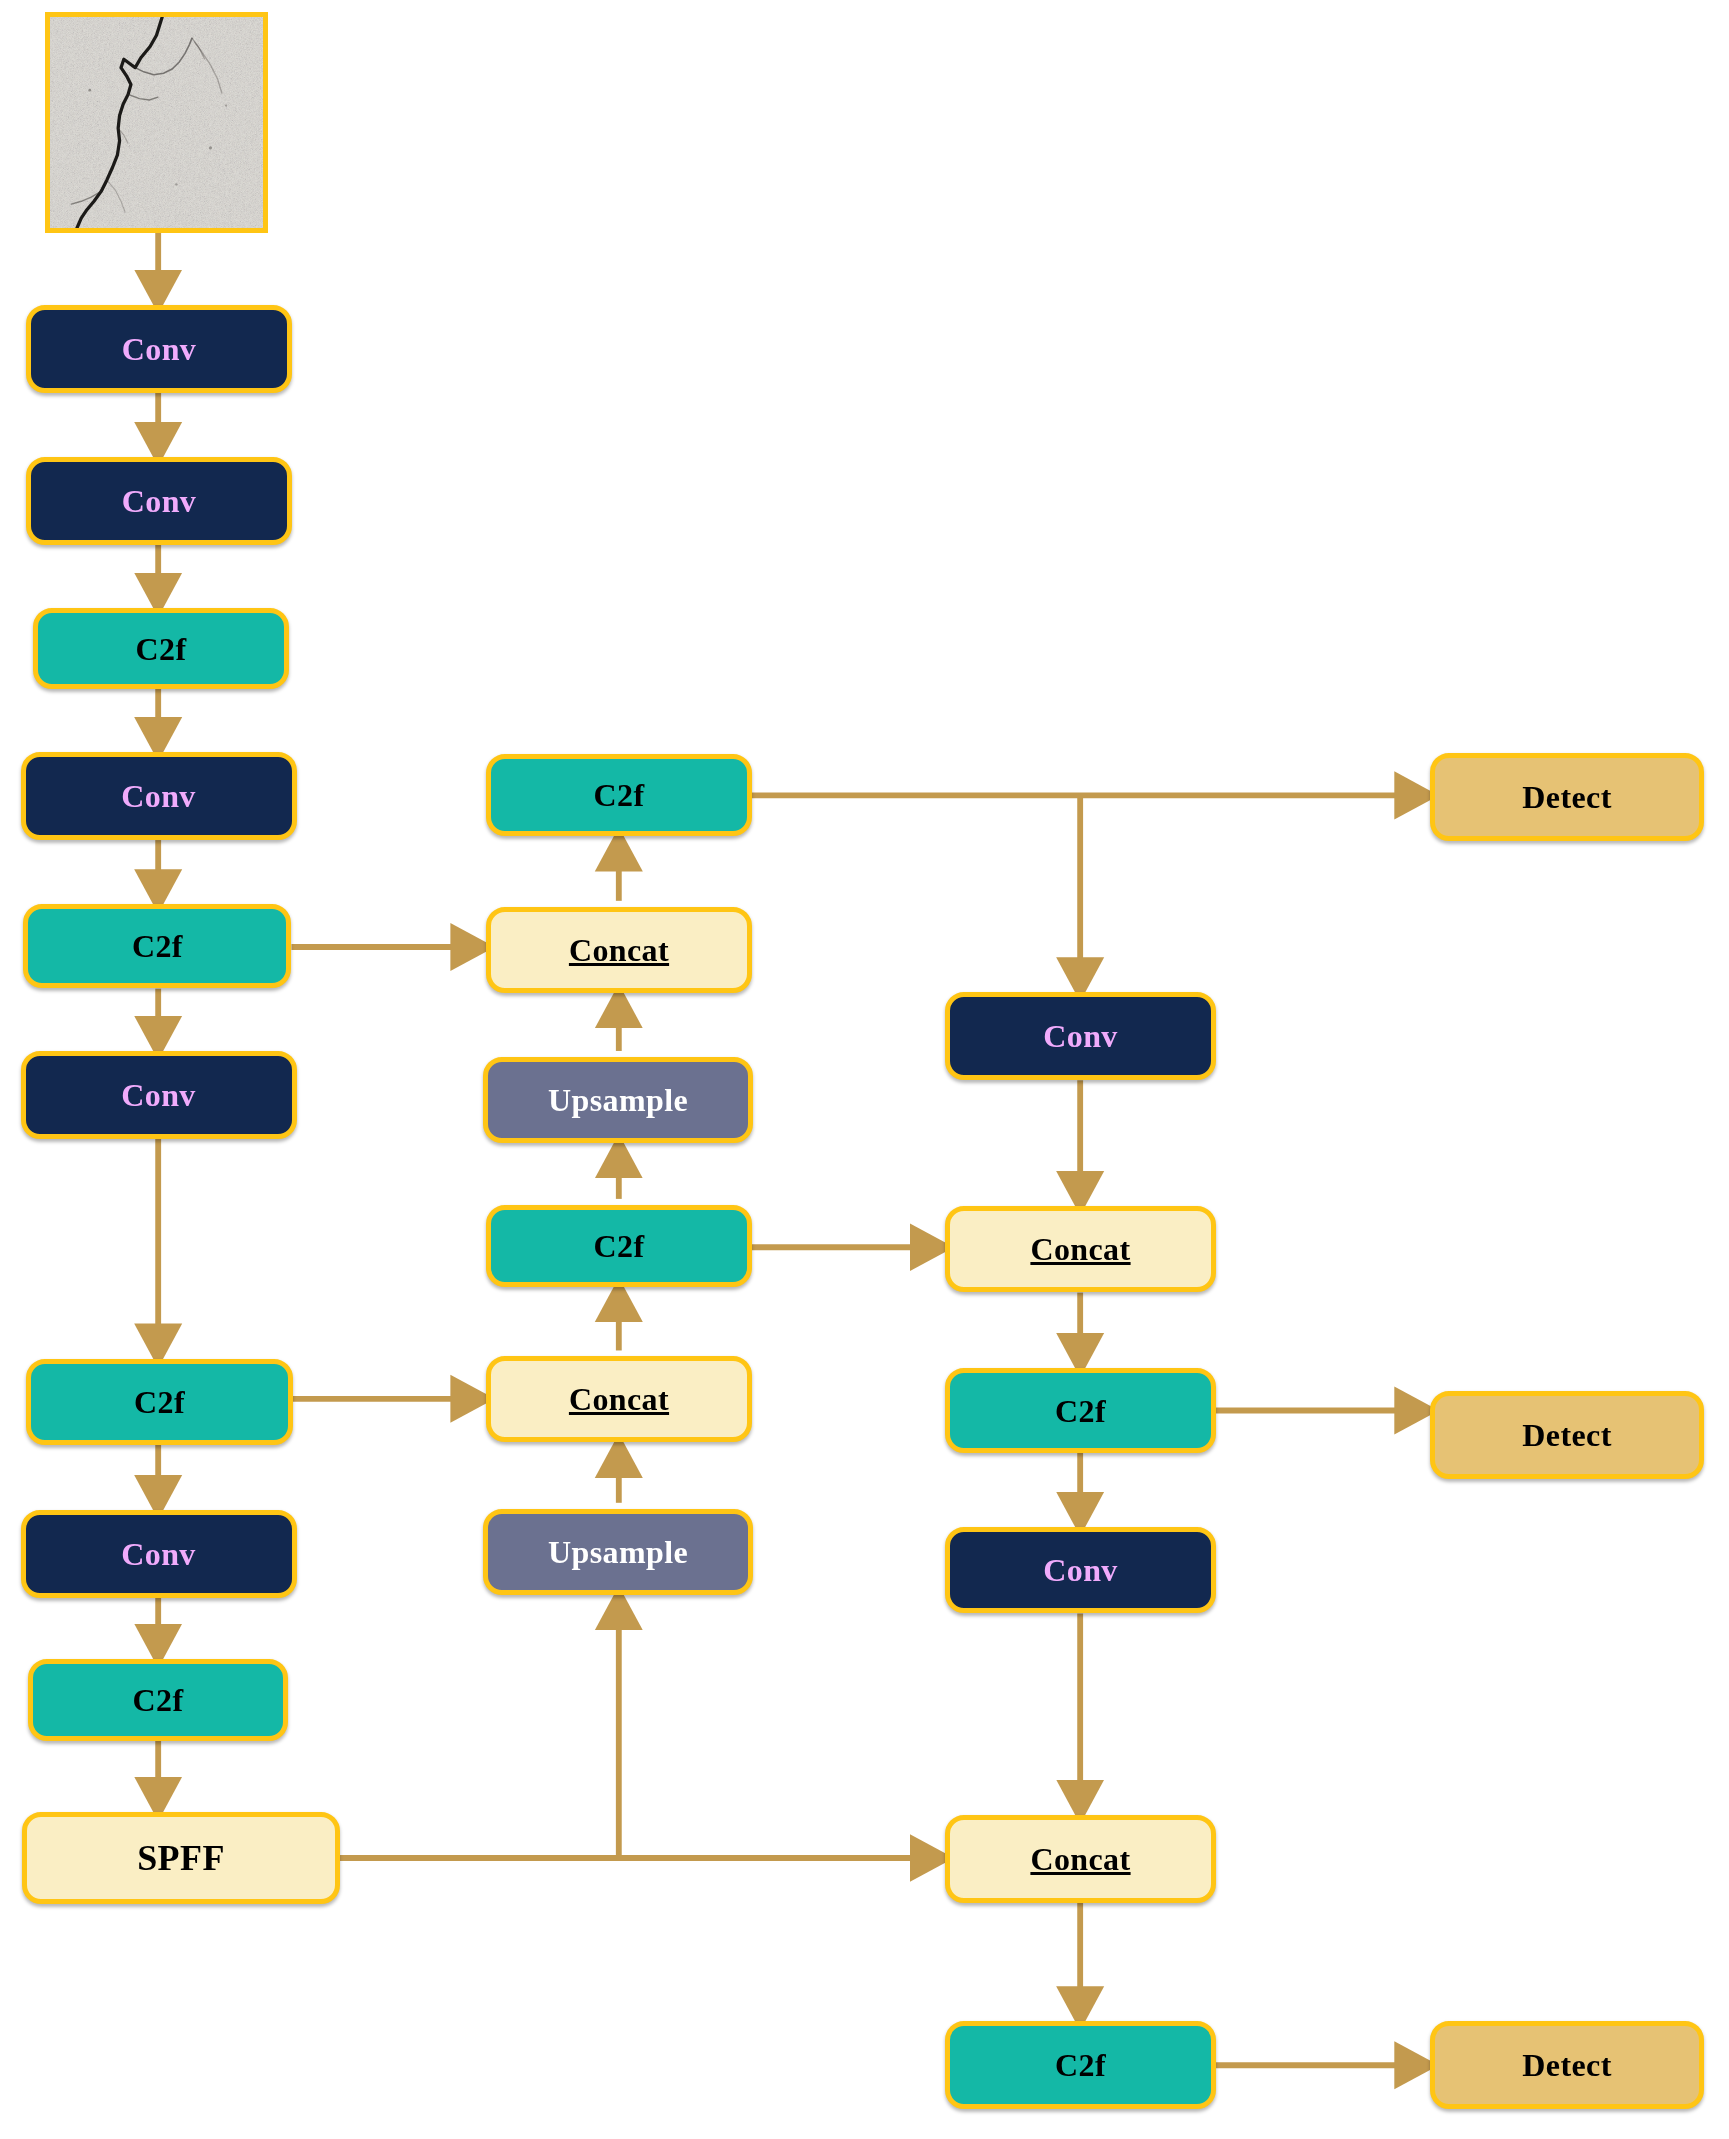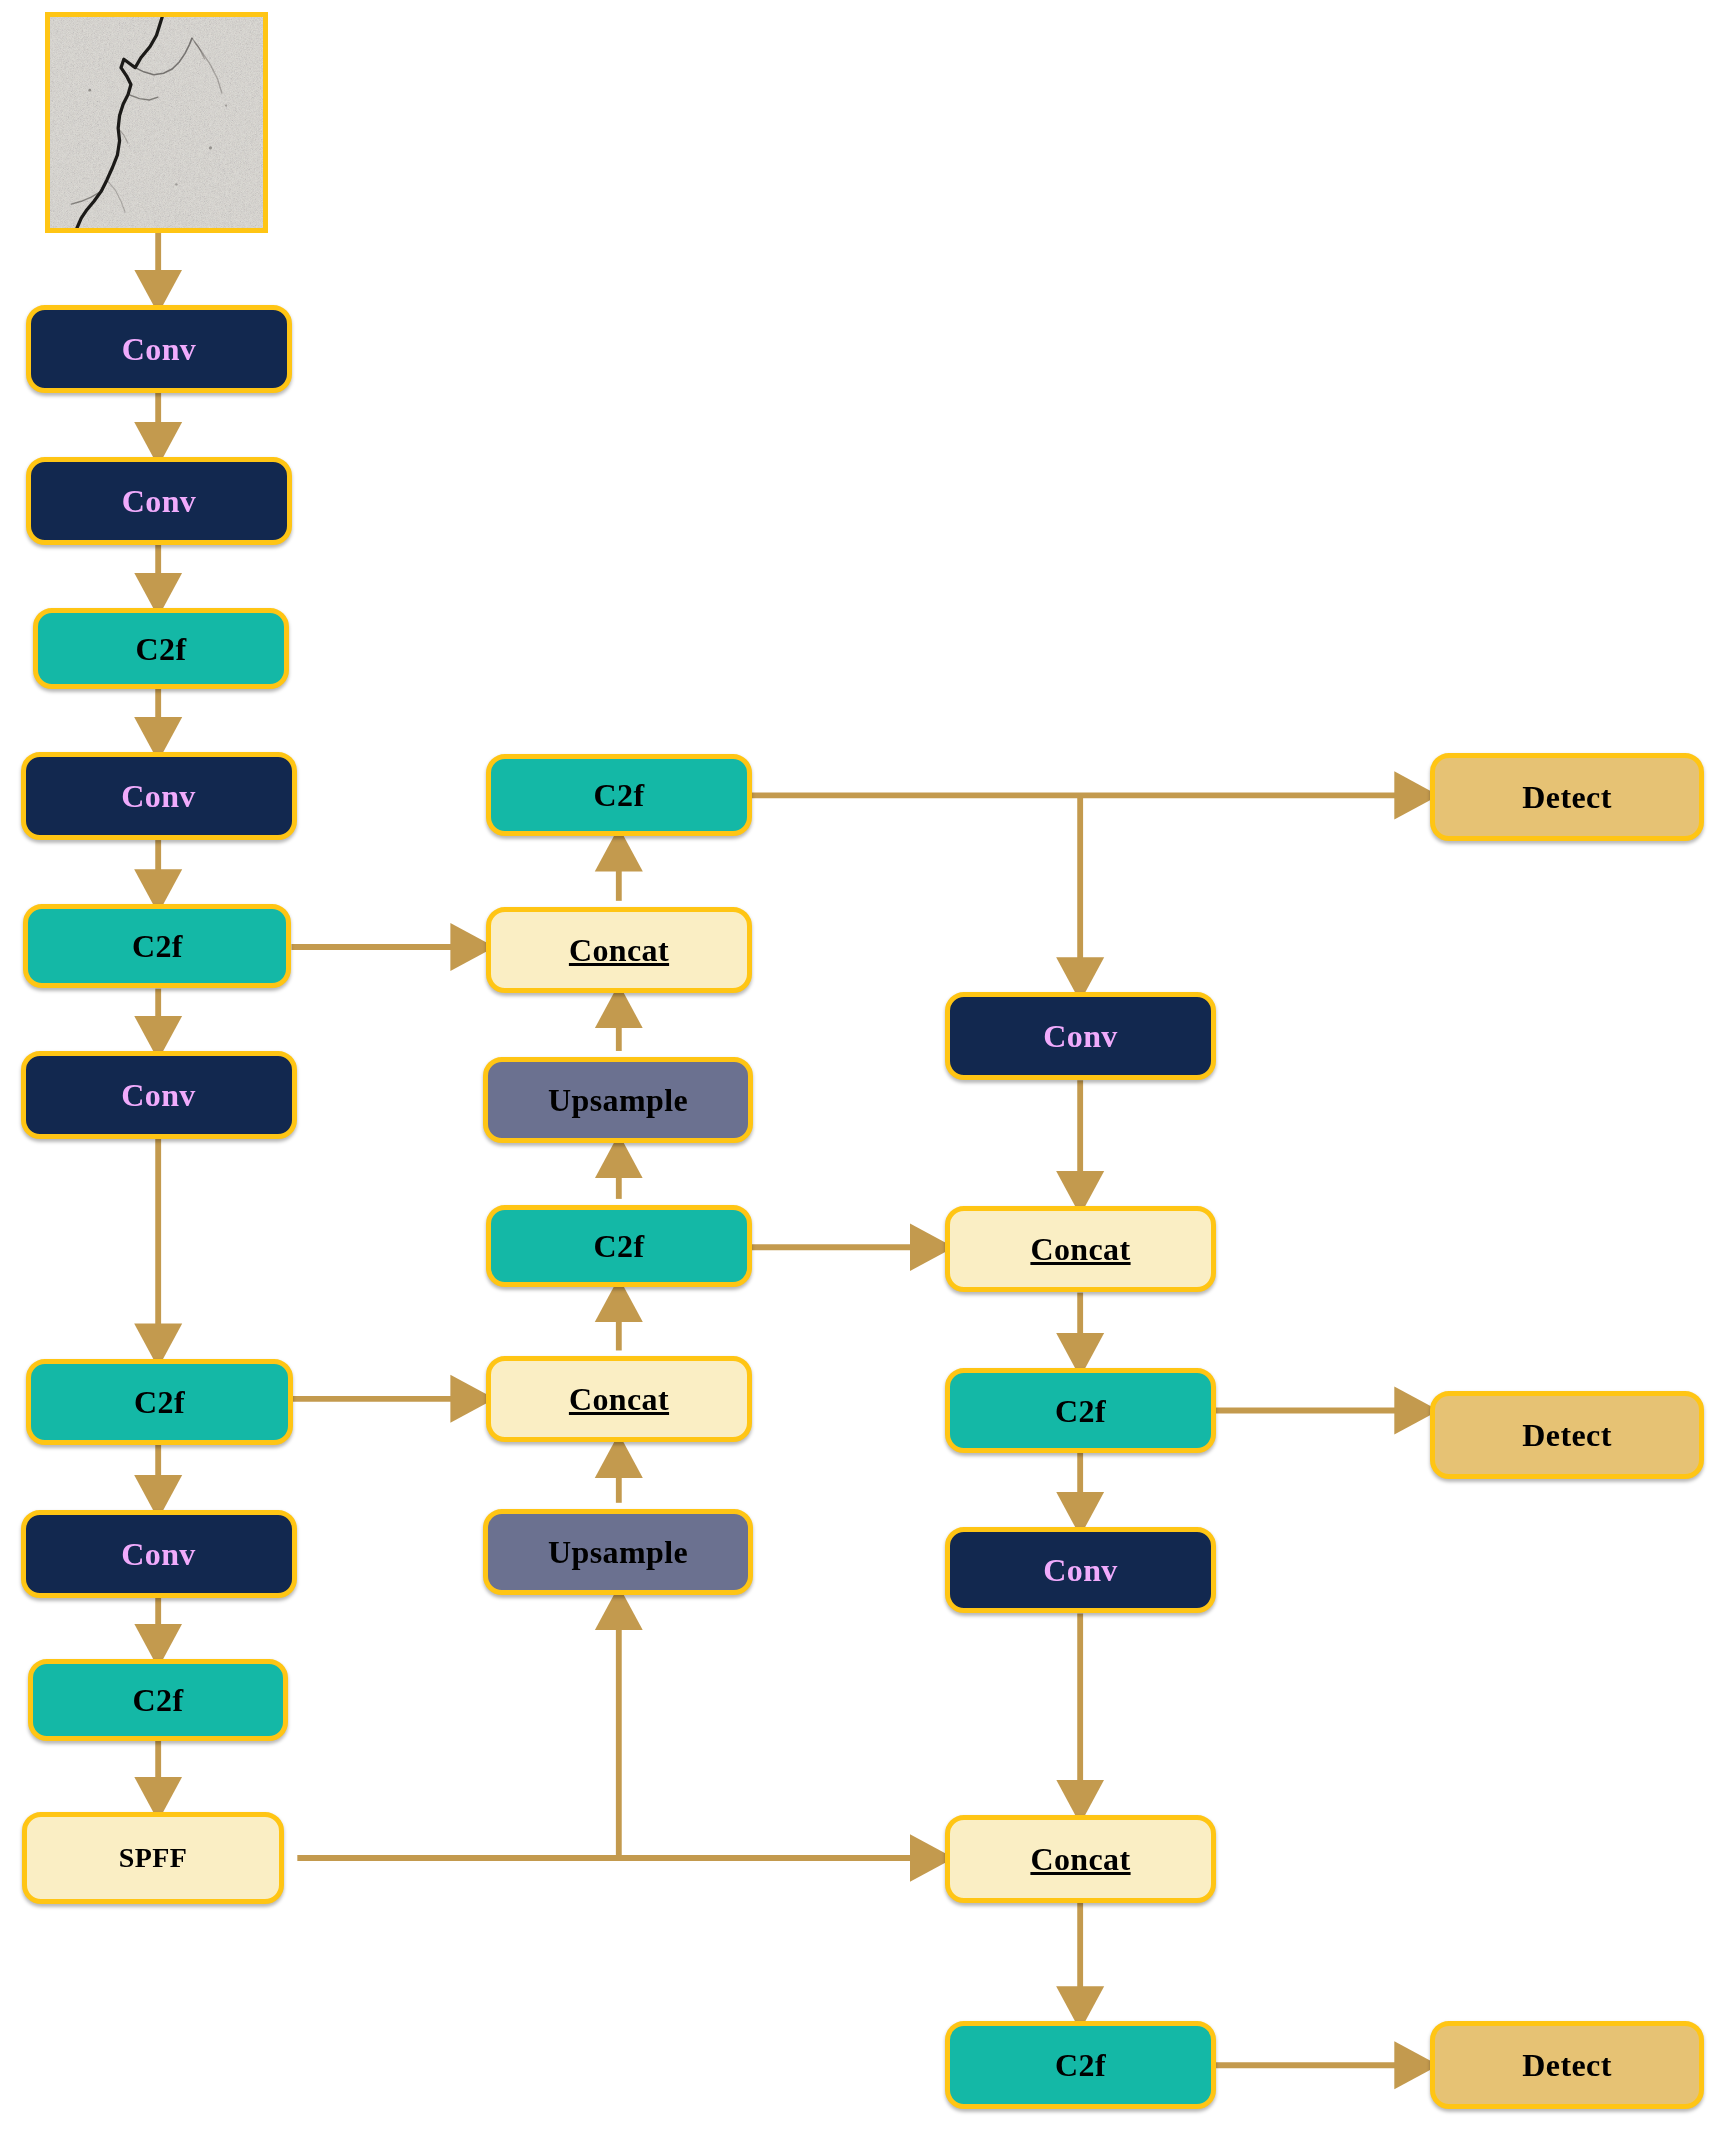--- a/index.html
+++ b/index.html
@@ -50,21 +50,21 @@
     background: #faeec4;
     color: #000000;
     text-decoration: underline;
   }
   .node-spff {
     background: #faeec4;
     color: #000000;
   }
   .node-upsample {
     background: #6b7190;
-    color: #000000;
+    color: #ffffff;
   }
   .node-detect {
     background: #e6c274;
     color: #000000;
   }
   .input-image {
     position: absolute;
     box-sizing: border-box;
     border: 5.1px solid #ffc514;
     z-index: 3;
@@ -177,21 +177,21 @@
   <div class="node node-c2f" style="left:23.4px; top:904px; width:268px; height:84px; font-size:32px;">C2f</div>
 
   <div class="node node-conv" style="left:20.5px; top:1051px; width:276px; height:88px; font-size:32px;">Conv</div>
 
   <div class="node node-c2f" style="left:26px; top:1359px; width:267px; height:86px; font-size:32px;">C2f</div>
 
   <div class="node node-conv" style="left:20.5px; top:1510px; width:276px; height:88px; font-size:32px;">Conv</div>
 
   <div class="node node-c2f" style="left:28px; top:1659px; width:260px; height:82px; font-size:32px;">C2f</div>
 
-  <div class="node node-spff" style="left:22px; top:1812px; width:262px; height:92px; font-size:28px;">SPFF</div>
+  <div class="node node-spff" style="left:22px; top:1812px; width:318px; height:92px; font-size:36px;">SPFF</div>
 
   <div class="node node-c2f" style="left:486px; top:754px; width:266px; height:82px; font-size:32px;">C2f</div>
 
   <div class="node node-concat" style="left:486px; top:907px; width:266px; height:86px; font-size:32px;">Concat</div>
 
   <div class="node node-upsample" style="left:483px; top:1057px; width:270px; height:86px; font-size:32px;">Upsample</div>
 
   <div class="node node-c2f" style="left:486px; top:1205px; width:266px; height:82px; font-size:32px;">C2f</div>
 
   <div class="node node-concat" style="left:486px; top:1356px; width:266px; height:86px; font-size:32px;">Concat</div>

